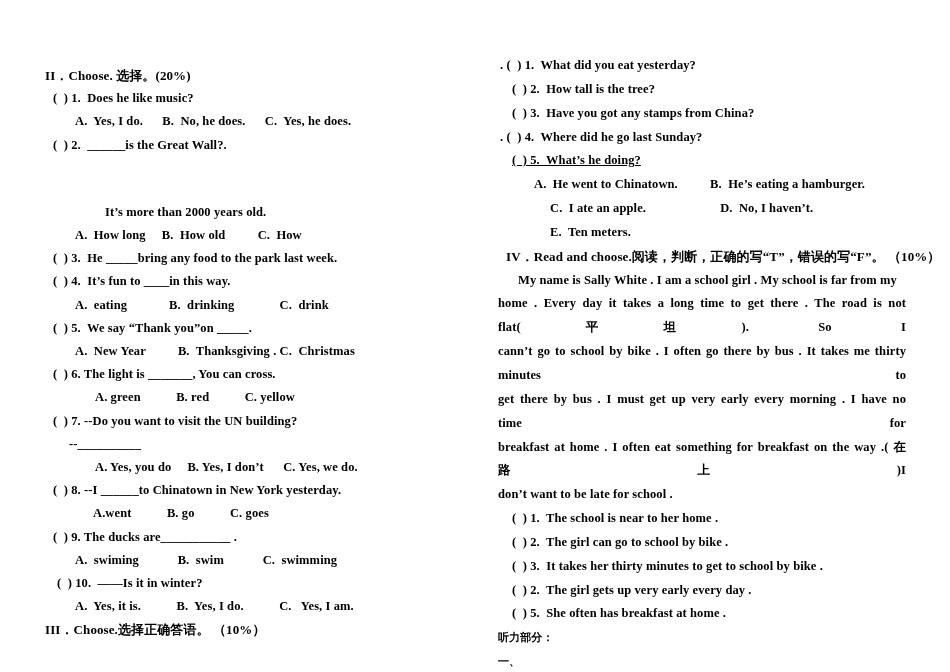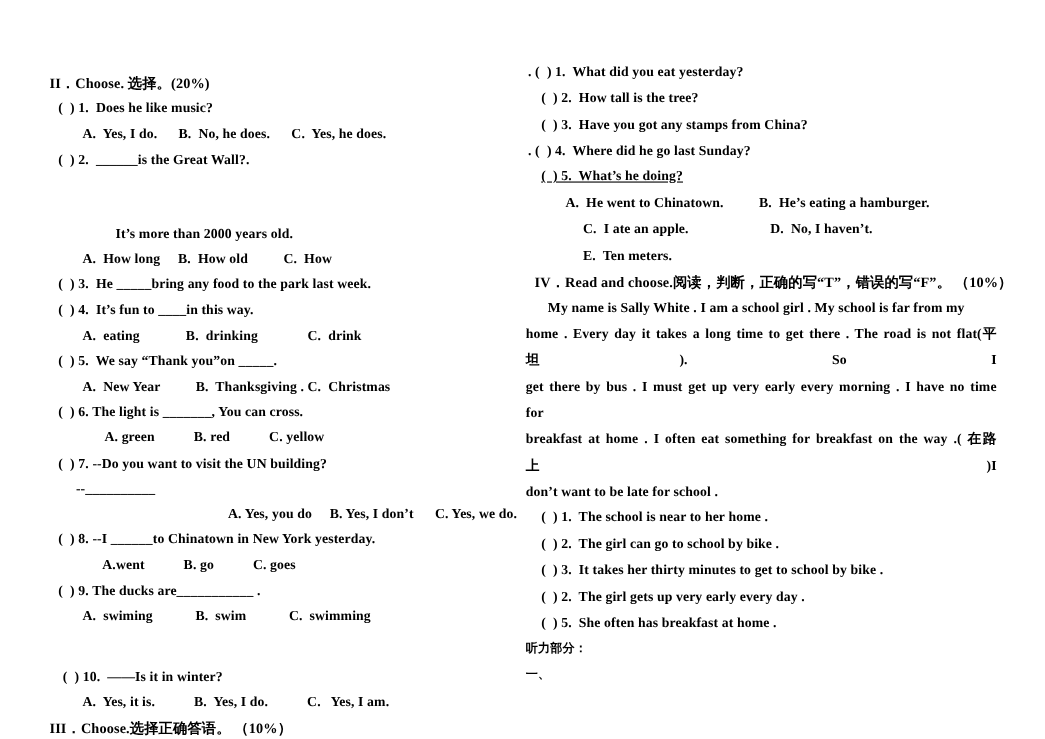--- a/index.html
+++ b/index.html
@@ -15,21 +15,21 @@
   }
   .col { position: absolute; }
   .left-col  { left: 45px;  top: 64px; width: 425px; }
   .right-col { left: 478px; top: 54px; width: 428px; }
   .ln {
     font-size: 12.5px;
     white-space: pre;
     letter-spacing: 0.1px;
   }
   .left-col  .ln { line-height: 23.2px; }
-  .right-col .ln { line-height: 23.85px; }
+  .right-col .ln { line-height: 23.85px; margin-left: 20px; }
   
   .h { font-size: 13px; }
   
   .j {
     white-space: normal;
     text-align: justify;
     text-align-last: justify;
     word-spacing: 1px;
   }
   
@@ -50,42 +50,43 @@
     <div class="ln" style="padding-left: 30px;">A.  How long     B.  How old          C.  How</div>
     <div class="ln" style="padding-left: 8px;">(  ) 3.  He _____bring any food to the park last week.</div>
     <div class="ln" style="padding-left: 8px;">(  ) 4.  It’s fun to ____in this way.</div>
     <div class="ln" style="padding-left: 30px;">A.  eating             B.  drinking              C.  drink</div>
     <div class="ln" style="padding-left: 8px;">(  ) 5.  We say “Thank you”on _____.</div>
     <div class="ln" style="padding-left: 30px;">A.  New Year          B.  Thanksgiving . C.  Christmas</div>
     <div class="ln" style="padding-left: 8px;">(  ) 6. The light is _______, You can cross.</div>
     <div class="ln" style="padding-left: 50px;">A. green           B. red           C. yellow</div>
     <div class="ln" style="padding-left: 8px;">(  ) 7. --Do you want to visit the UN building?</div>
     <div class="ln" style="padding-left: 24px;">--__________</div>
-    <div class="ln" style="padding-left: 50px; text-align: right;">A. Yes, you do     B. Yes, I don’t      C. Yes, we do.</div>
+    <div class="ln" style="padding-left: 50px;">A. Yes, you do     B. Yes, I don’t      C. Yes, we do.</div>
     <div class="ln" style="padding-left: 8px;">(  ) 8. --I ______to Chinatown in New York yesterday.</div>
     <div class="ln" style="padding-left: 48px;">A.went           B. go           C. goes</div>
     <div class="ln" style="padding-left: 8px;">(  ) 9. The ducks are___________ .</div>
     <div class="ln" style="padding-left: 30px;">A.  swiming            B.  swim            C.  swimming</div>
-    <div class="ln" style="padding-left: 12px; margin-top: 32px;">(  ) 10.  ——Is it in winter?</div>
+    <div class="ln" style="padding-left: 12px;">(  ) 10.  ——Is it in winter?</div>
     <div class="ln" style="padding-left: 30px;">A.  Yes, it is.           B.  Yes, I do.           C.   Yes, I am.</div>
     <div class="ln h" style="padding-left: 0px;">III．Choose.选择正确答语。 （10%）</div>
   </div>
 
 <div class="col right-col">
     <div class="ln" style="padding-left: 2px;">. (  ) 1.  What did you eat yesterday?</div>
     <div class="ln" style="padding-left: 14px;">(  ) 2.  How tall is the tree?</div>
     <div class="ln" style="padding-left: 14px;">(  ) 3.  Have you got any stamps from China?</div>
     <div class="ln" style="padding-left: 2px;">. (  ) 4.  Where did he go last Sunday?</div>
     <div class="ln" style="padding-left: 14px; text-decoration: underline;">(  ) 5.  What’s he doing?</div>
     <div class="ln" style="padding-left: 36px;">A.  He went to Chinatown.          B.  He’s eating a hamburger.</div>
     <div class="ln" style="padding-left: 52px;">C.  I ate an apple.                       D.  No, I haven’t.</div>
     <div class="ln" style="padding-left: 52px;">E.  Ten meters.</div>
     <div class="ln h" style="padding-left: 8px;">IV．Read and choose.阅读，判断，正确的写“T”，错误的写“F”。 （10%）</div>
     <div class="ln" style="padding-left: 20px;">My name is Sally White . I am a school girl . My school is far from my</div>
     <div class="ln j" style="padding-left: 0px;">home . Every day it takes a long time to get there . The road is not flat(平坦). So I</div>
+    <div class="ln j" style="padding-left: 0px;">cann’t go to school by bike . I often go there by bus . It takes me thirty minutes to</div>
     <div class="ln j" style="padding-left: 0px;">get there by bus . I must get up very early every morning . I have no time for</div>
     <div class="ln j" style="padding-left: 0px;">breakfast at home . I often eat something for breakfast on the way .( 在路上)I</div>
     <div class="ln" style="padding-left: 0px;">don’t want to be late for school .</div>
     <div class="ln" style="padding-left: 14px;">(  ) 1.  The school is near to her home .</div>
     <div class="ln" style="padding-left: 14px;">(  ) 2.  The girl can go to school by bike .</div>
     <div class="ln" style="padding-left: 14px;">(  ) 3.  It takes her thirty minutes to get to school by bike .</div>
     <div class="ln" style="padding-left: 14px;">(  ) 2.  The girl gets up very early every day .</div>
     <div class="ln" style="padding-left: 14px;">(  ) 5.  She often has breakfast at home .</div>
     <div class="ln cjk" style="padding-left: 0px;">听力部分：</div>
     <div class="ln cjk" style="padding-left: 0px;">一、</div>

